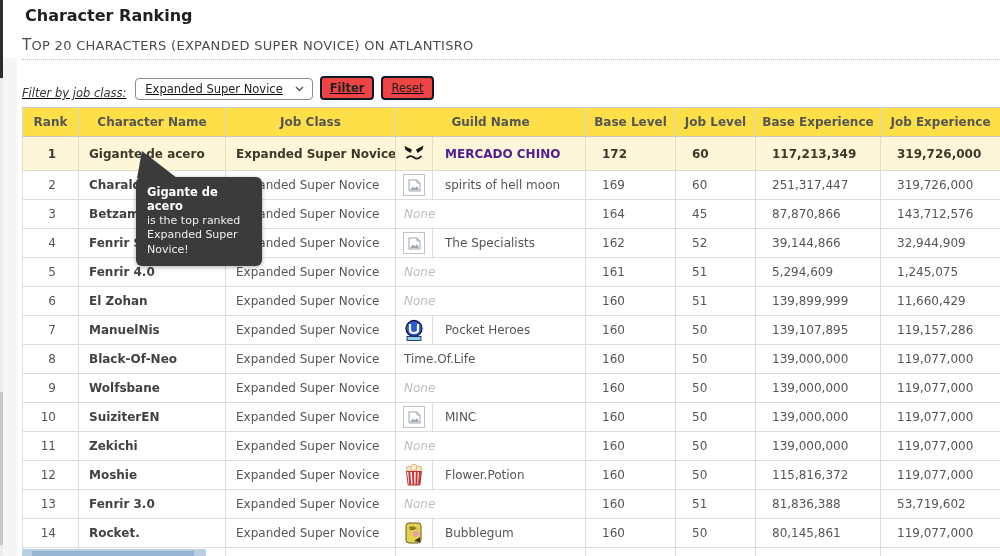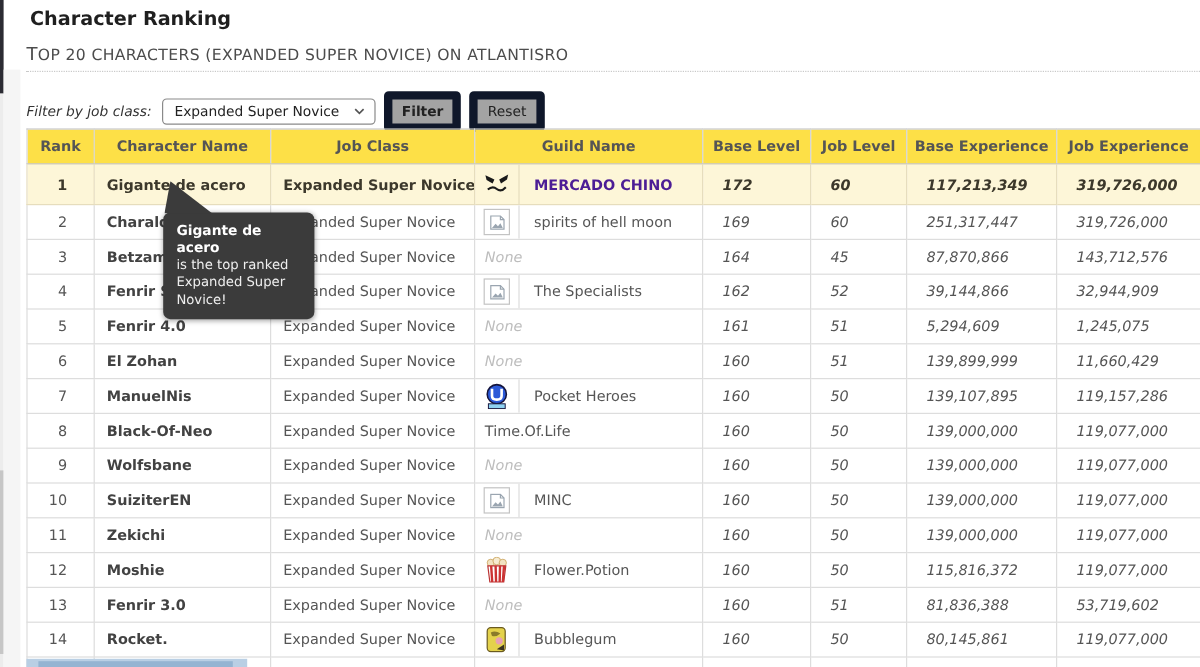--- a/index.html
+++ b/index.html
@@ -10,42 +10,42 @@
   .edge-thumb{position:absolute;left:0;top:392px;width:3px;height:153px;background:#c6c6c6;}
   .edge-band{position:absolute;left:3px;top:58px;width:14px;height:498px;background:#f5f5f5;}
 
   
   h1.page-title{position:absolute;left:25px;top:6px;margin:0;font-size:16px;color:#1f1f1f;}
   .subtitle{position:absolute;left:22px;top:36px;right:0;font-size:13px;color:#4c4c4c;
     letter-spacing:.3px;padding-bottom:5px;border-bottom:1px dotted #c9c9c9;}
   .subtitle::first-letter{font-size:15px;}
 
   
-  .filter-bar{position:absolute;left:22px;top:76px;display:flex;align-items:center;gap:7px;}
+  .filter-bar{position:absolute;left:22px;top:76px;display:flex;align-items:flex-end;gap:7px;text-decoration:underline;}
   .filter-label{font-style:italic;font-size:11.5px;color:#333;margin-right:2px;}
   .select{display:inline-flex;align-items:center;gap:12px;background:#fff;border:1px solid #8a8a8a;
     border-radius:4px;padding:3px 8px 3px 9px;font-size:11.5px;color:#222;cursor:default;}
-  .btn{display:inline-flex;align-items:center;background:#a3a3a3;border:7px solid #0f172a;
+  .btn{display:inline-flex;align-items:center;background:#ef4444;border:2px solid #0f172a;
     border-radius:4px;padding:3px 8px;font-size:11.5px;color:#222;font-family:inherit;}
   .btn.bold{font-weight:bold;}
 
   
   table.rank-table{position:absolute;left:22px;top:107px;width:978px;border-collapse:collapse;
     table-layout:fixed;font-size:12px;}
   .rank-table th{background:#fde047;color:#555;font-weight:bold;height:26px;
     border:1px solid #c9c9c9;border-left:1px solid #d7d7d7;border-right:1px solid #d7d7d7;}
   .rank-table td{border:1px solid #ddd;color:#555;height:26px;overflow:hidden;white-space:nowrap;}
   .rank-table tbody tr{height:27px;}
   .rank-table tbody tr.top{height:34px;background:#fdf6d8;}
   .rank-table tr.top td{font-weight:bold;color:#3c382b;border-color:#e6ddbd;border-top:1px solid #c9c9c9;}
   .c-rank{text-align:right;padding-right:22px;}
   .c-name{font-weight:bold;color:#3c3c3c;padding-left:10px;}
   .tr-plain .c-name{color:#424242;}
   .c-job{padding-left:10px;}
-  .c-num{padding-left:16px;font-style:italic;}
+  .c-num{padding-left:16px;}
   .c-guild{padding:0;}
   .guild-wrap{display:flex;align-items:center;height:100%;}
   .emblem-box{width:36px;align-self:stretch;display:flex;align-items:center;justify-content:center;
     border-right:1px solid #ddd;flex:0 0 36px;}
   tr.top .emblem-box{border-right:1px solid #e6ddbd;}
   .guild-name{padding-left:12px;}
   tr.top .guild-name{color:#4c1d95;}
   .guild-none{padding-left:8px;font-style:italic;color:#bdbdbd;}
   .guild-plain{padding-left:8px;}
   .broken-frame{width:20px;height:20px;border:1px solid #c3c3c3;background:#fff;

